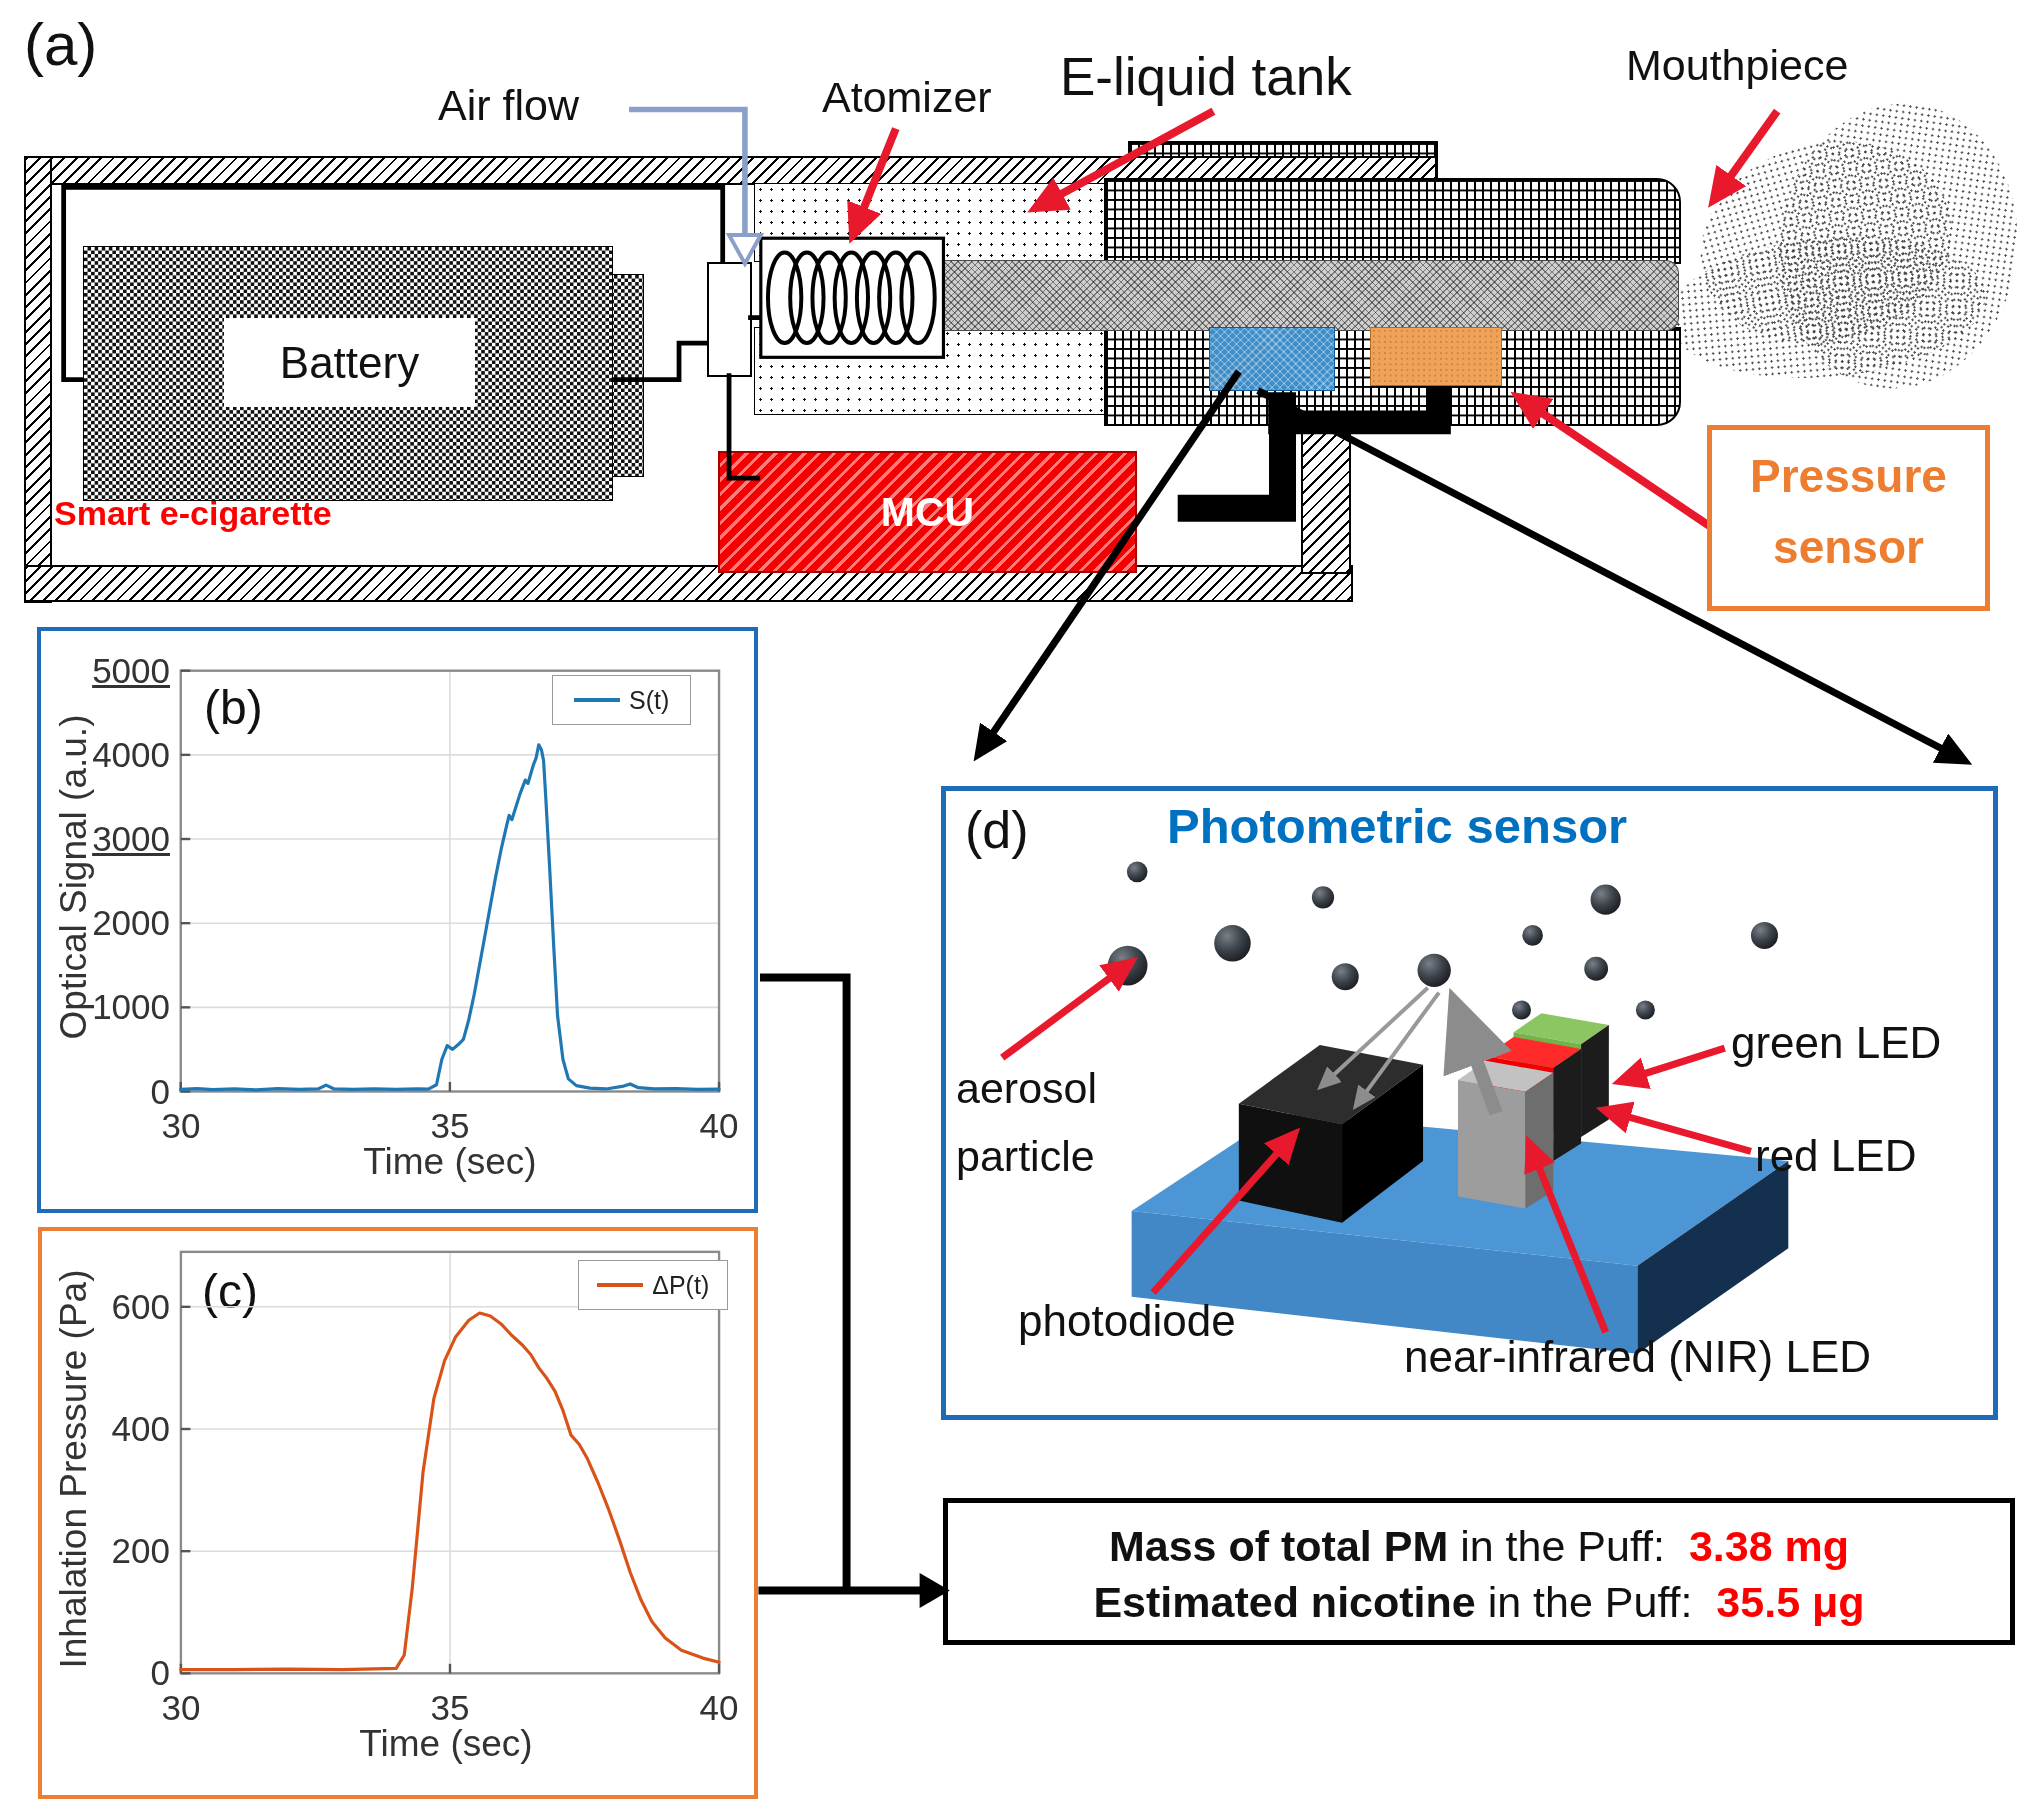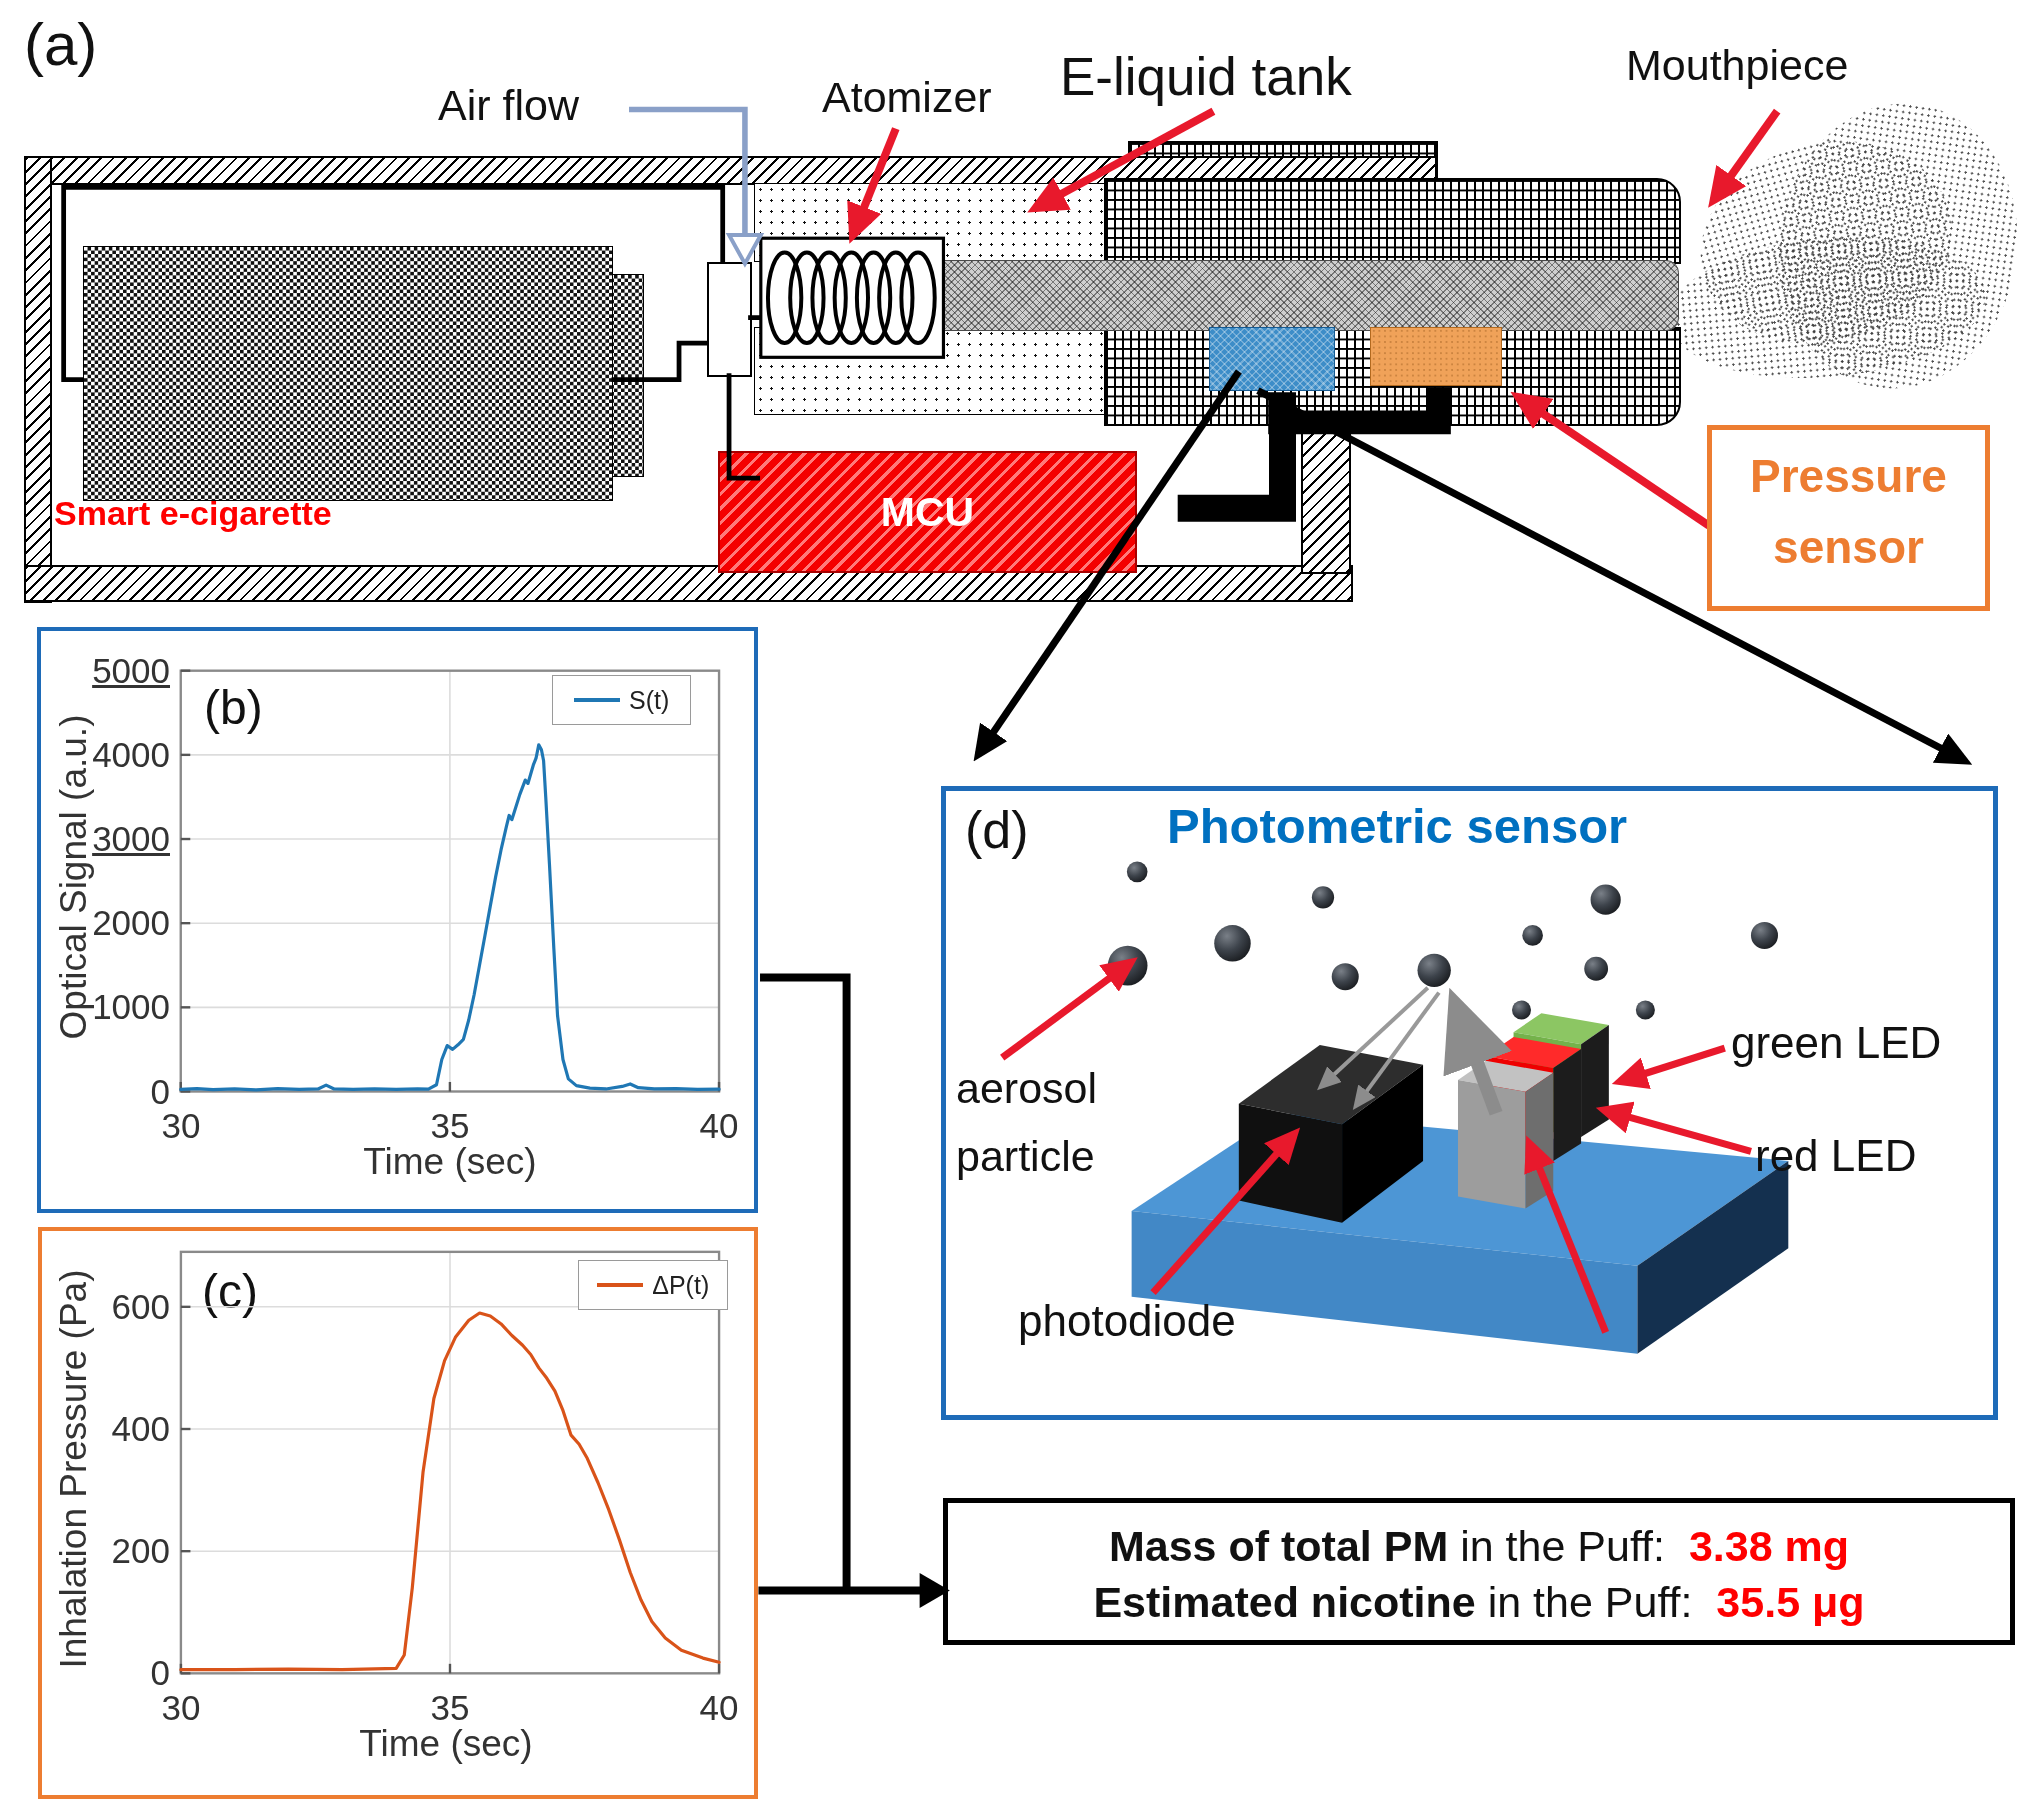--- a/index.html
+++ b/index.html
@@ -68,20 +68,23 @@
   <div class="abs dots" style="left:754px;top:183px;width:349px;height:77px;z-index:2;"></div>
   <div class="abs dots" style="left:754px;top:327px;width:349px;height:86px;z-index:2;"></div>
 
   <div class="abs grid" style="left:1104px;top:178px;width:573px;height:82px;border-radius:0 24px 0 0;z-index:2;"></div>
   <div class="abs grid" style="left:1104px;top:327px;width:573px;height:95px;border-radius:0 0 24px 0;z-index:2;"></div>
 
   <div class="abs rod" style="left:943px;top:260px;width:734px;height:69px;border-radius:0 12.7px 12.7px 0;z-index:3;"></div>
 
   <div class="abs checker" style="left:127px;top:274px;width:515px;height:201px;z-index:2;"></div>
   <div class="abs checker" style="left:83px;top:246px;width:528px;height:253px;z-index:3;"></div>
+  <div class="abs" style="left:224px;top:318px;width:251px;height:89px;background:#fff;z-index:4;display:flex;align-items:center;justify-content:center;">
+    <span class="lbl" style="position:static;font-size:44px;">Battery</span>
+  </div>
 
   <div class="abs whitebox" style="left:707px;top:262px;width:41px;height:111px;z-index:4;"></div>
 
   <div class="abs mcu" style="left:718px;top:429px;width:415px;height:118px;z-index:4;margin-top:22px;">
     <span class="lbl" style="position:static;color:#fff;font-weight:bold;font-size:41px;">MCU</span>
   </div>
 
   <div class="abs bluechip" style="left:1209px;top:327px;width:124px;height:62px;z-index:5;"></div>
   <div class="abs orangechip" style="left:1370px;top:327px;width:130px;height:57px;z-index:5;"></div>
 
@@ -267,20 +270,21 @@
       <div class="lbl" style="left: 128px; top: 198px; transform: translate(-100%, -50%); font-size: 35px; color: rgb(51, 51, 51);">400</div>
       <div class="lbl" style="left: 128px; top: 76px; transform: translate(-100%, -50%); font-size: 35px; color: rgb(51, 51, 51);">600</div>
     </div>
 
   <div class="panel-d" style="left:941px;top:786px;width:1047px;height:624px;z-index:2;"></div>
   <div class="lbl" style="left:965px;top:800px;font-size:52px;z-index:7;">(d)</div>
   <div class="lbl" style="left:1167px;top:798px;font-size:49px;font-weight:bold;color:#0070c0;z-index:7;">Photometric sensor</div>
   <div class="lbl" style="left:956px;top:1064px;font-size:43px;z-index:7;">aerosol</div>
   <div class="lbl" style="left:956px;top:1132px;font-size:43px;z-index:7;">particle</div>
   <div class="lbl" style="left:1018px;top:1296px;font-size:44px;z-index:7;">photodiode</div>
+  <div class="lbl" style="left:1404px;top:1332px;font-size:44px;z-index:7;">near-infrared (NIR) LED</div>
   <div class="lbl" style="left:1755px;top:1131px;font-size:44px;z-index:7;">red LED</div>
   <div class="lbl" style="left:1731px;top:1018px;font-size:44px;z-index:7;">green LED</div>
 
   <div class="resultsbox" style="left:943px;top:1498px;width:1062px;height:137px;z-index:5;">
     <div class="resline" style="top:19px;">
       <b>Mass of total PM</b><span> in the Puff:</span>&nbsp;&nbsp;<span class="resval">3.38 mg</span>
     </div>
     <div class="resline" style="top:75px;">
       <b>Estimated nicotine</b><span> in the Puff:</span>&nbsp;&nbsp;<span class="resval">35.5 μg</span>
     </div>

